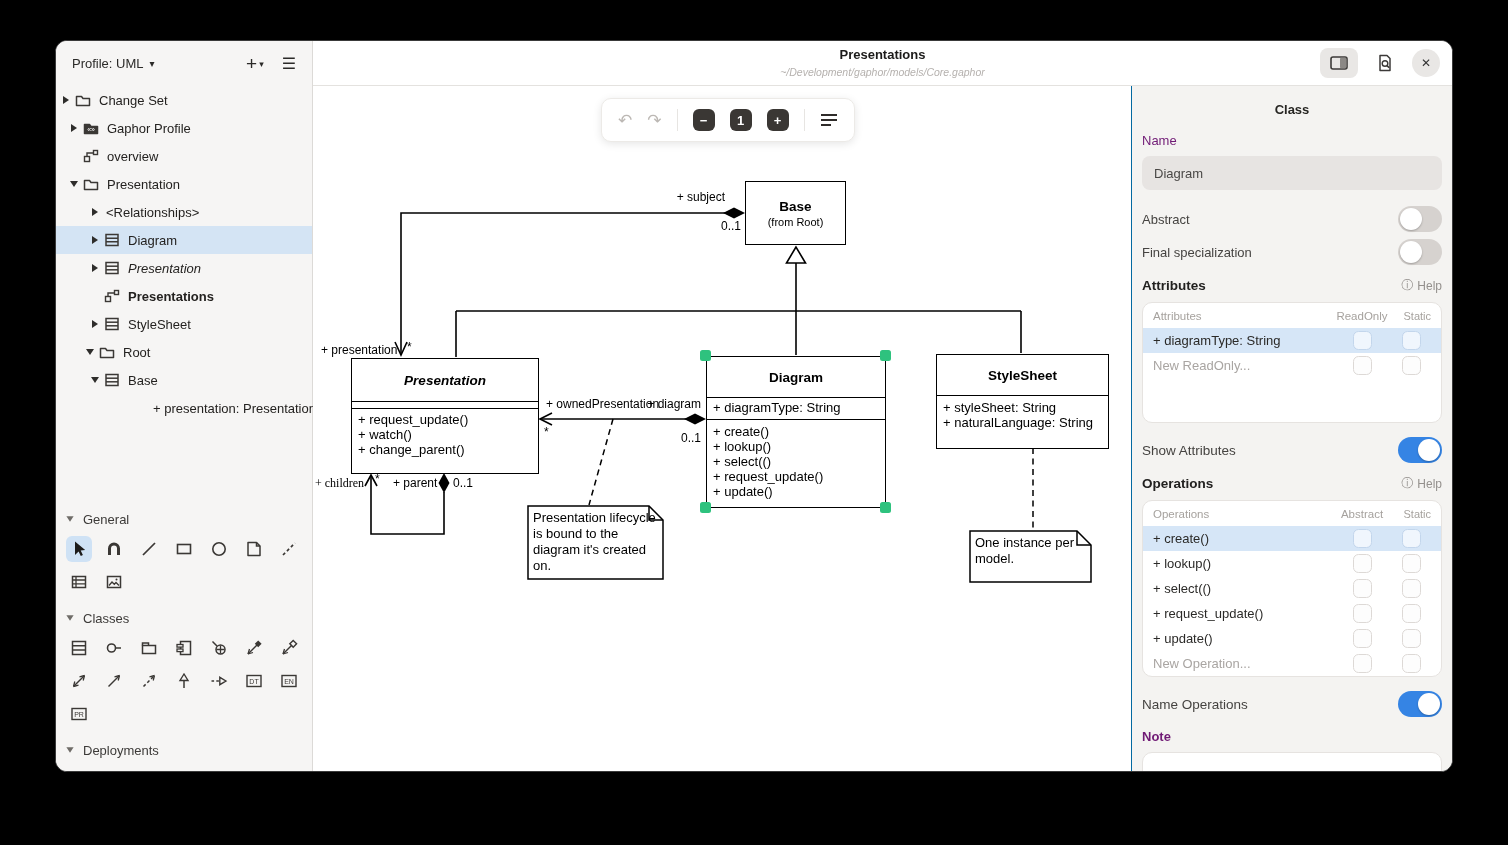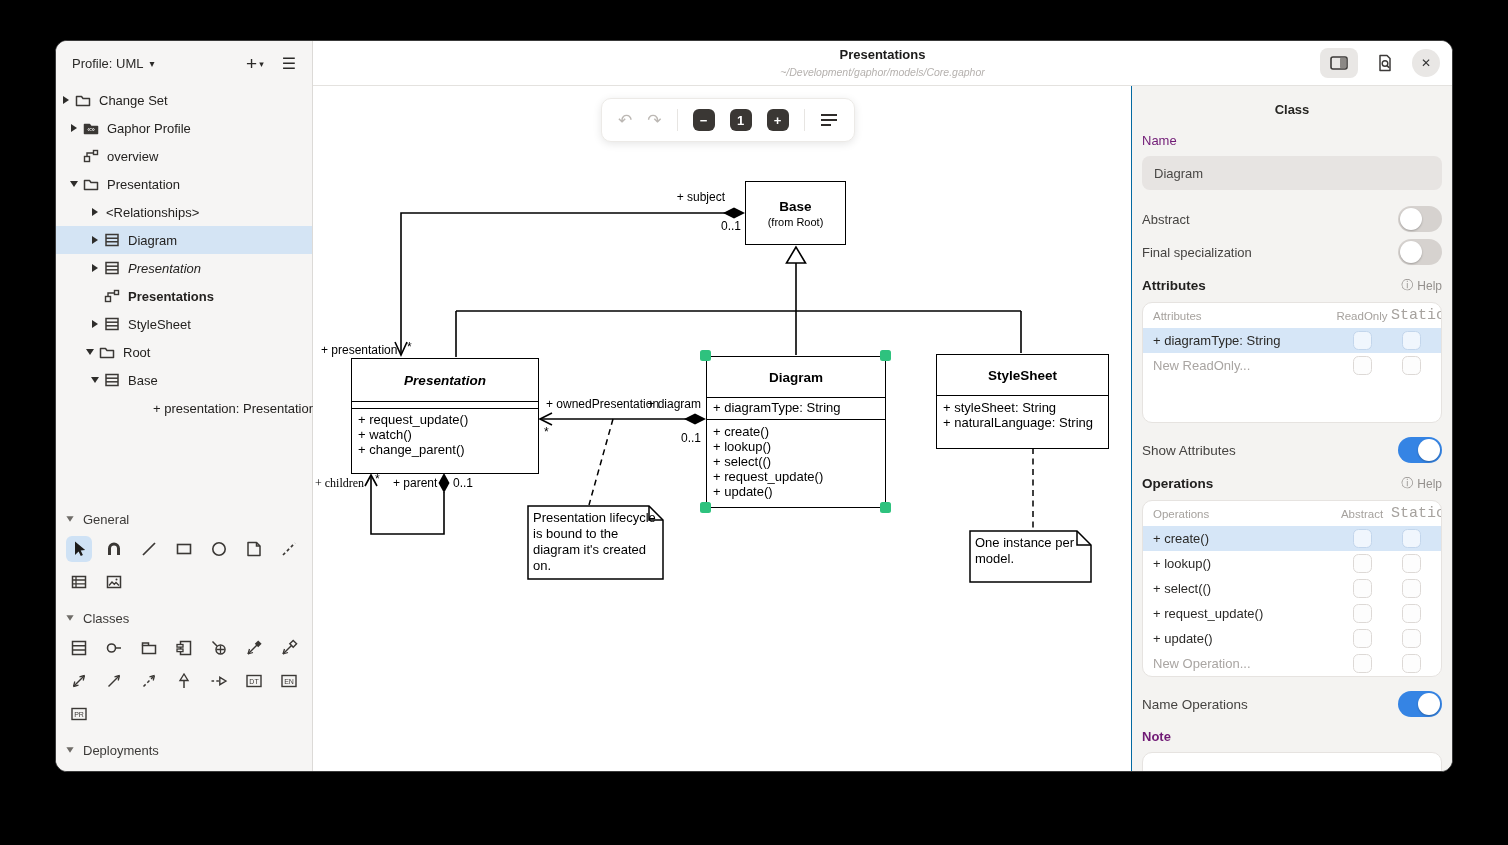--- a/index.html
+++ b/index.html
@@ -90,21 +90,21 @@
                   box-shadow:0 1px 2px rgba(0,0,0,.25); }
   .toggle.on { background:#3584e4; }
   .toggle.on .knob { left:auto; right:2px; }
   .sec-row { display:flex; align-items:center; justify-content:space-between; margin:10px 0 8px; }
   .sec-title { font-size:13.5px; font-weight:bold; color:#222120; }
   .help { font-size:12px; color:#94908d; display:flex; gap:4px; align-items:center; }
   .card { background:#fff; border:1px solid #e6e3e0; border-radius:10px; overflow:hidden; }
   .card-head { display:flex; align-items:center; height:25px; padding:0 10px; }
   .card-head .c1 { flex:1; font-size:11.5px; color:#a6a29e; }
   .card-head .c2 { width:58px; text-align:center; font-size:11.5px; color:#a6a29e; }
-  .card-head .c3 { width:40px; text-align:right; font-size:15px; color:#a6a29e;font-family:Liberation Mono, monospace; }
+  .card-head .c3 { width:40px; text-align:right; font-size:11px; color:#a6a29e; }
   .crow { display:flex; align-items:center; height:25px; padding:0 10px; }
   .crow .c1 { flex:1; font-size:13px; color:#2b2a28; white-space:nowrap; }
   .crow.sel { background:#d6e6f7; }
   .crow .c2 { width:58px; display:flex; justify-content:center; }
   .crow .c3 { width:40px; display:flex; justify-content:center; }
   .crow.ph .c1 { color:#a9a5a2; }
   .cbx { width:19px; height:19px; border-radius:5.5px; border:1.5px solid #ddd9d6; background:#fdfdfd; }
   .crow.sel .cbx { border-color:#c3d6ec; background:#f0f6fd; }
   .filler { height:44px; }
   .note-box { background:#fff; border:1px solid #e6e3e0; border-radius:10px; height:80px; margin-top:2px; }

